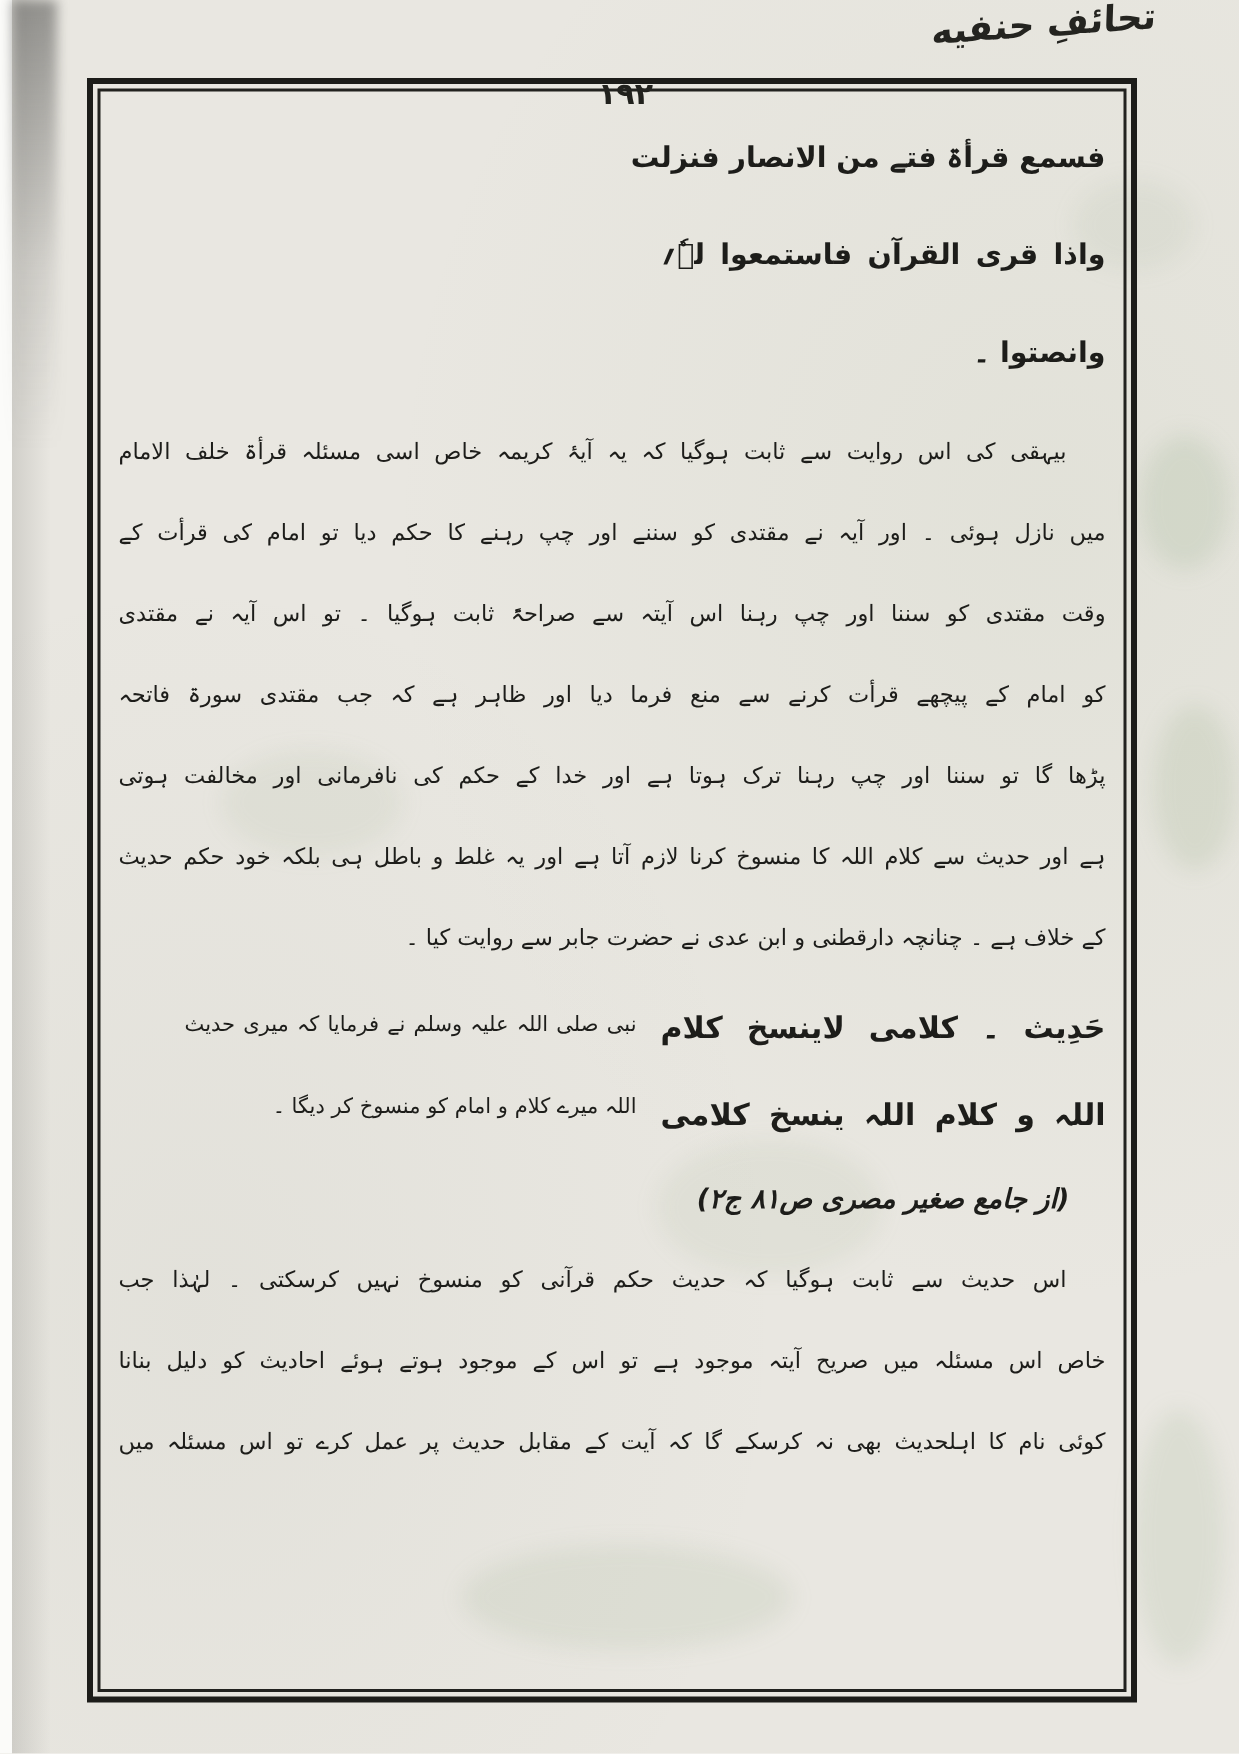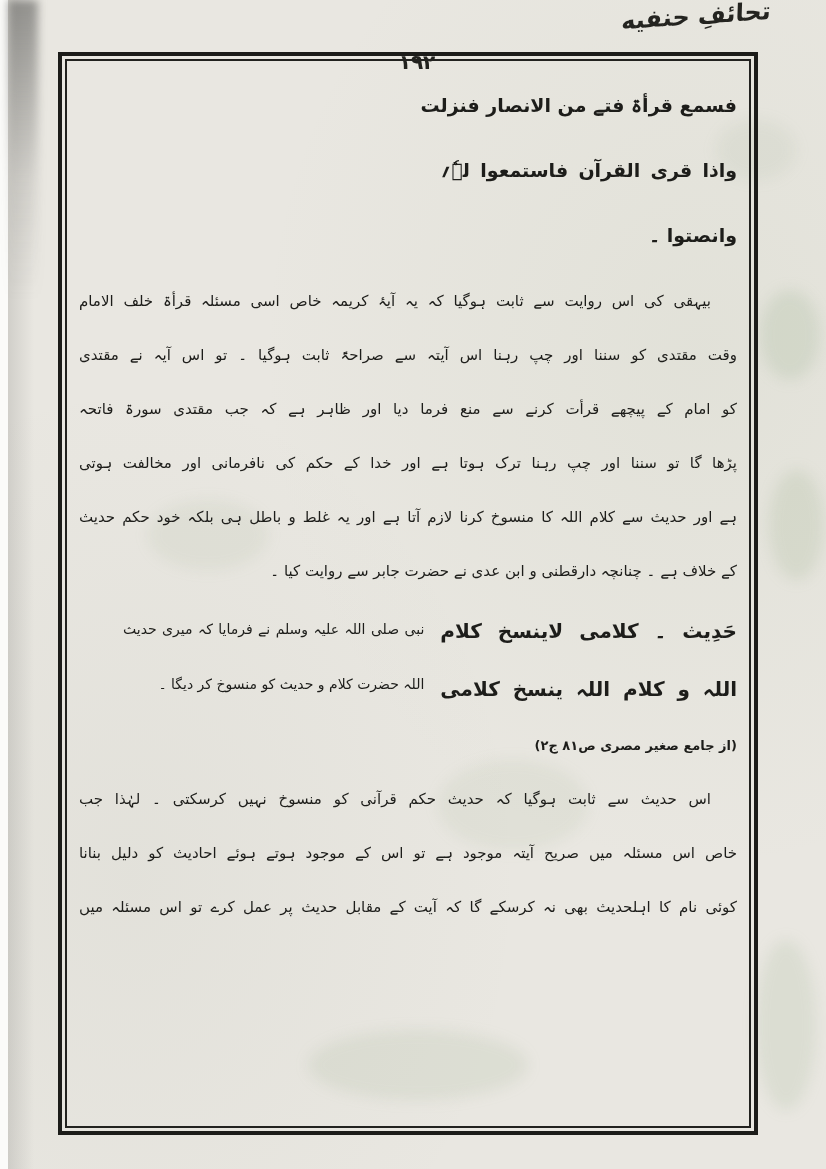--- a/index.html
+++ b/index.html
@@ -76,22 +76,22 @@
   .nar{margin-top:6px;}
 
   .para .line{font-size:15px;line-height:54px;}
   .para{margin-top:6px;}
   .indent{padding-right:26px;}
 
   .had{margin-top:4px;}
   .had .col-ar .line{font-size:20px;font-weight:bold;line-height:58px;}
   .had .col-ur .line{font-size:14px;line-height:55px;margin-left:44px;}
   .had .source{
-    font-size:13px;font-weight:bold;line-height:40px;margin-top:8px;
-    direction:rtl;white-space:nowrap;
+    font-size:18px;font-weight:bold;line-height:40px;margin-top:8px;
+    text-align:center;direction:rtl;white-space:nowrap;font-style:italic;
   }
 </style>
 </head>
 <body>
 
 <div class="scan">
 
   <div class="gutter-soft"></div>
   <div class="gutter-shadow"></div>
 
@@ -112,36 +112,37 @@
       <div class="two-col nar">
         <div class="col-ar">
           <div class="line">فسمع قرأۃ فتے من الانصار فنزلت</div>
           <div class="line">واذا قری القرآن فاستمعوا لہٗ؍</div>
           <div class="line short">وانصتوا ۔</div>
         </div>
       </div>
 
       <div class="para">
         <div class="line indent">بیہقی کی اس روایت سے ثابت ہوگیا کہ یہ آیۂ کریمہ خاص اسی مسئلہ قرأۃ خلف الامام</div>
+        <div class="line">میں نازل ہوئی ۔ اور آیہ نے مقتدی کو سننے اور چپ رہنے کا حکم دیا تو امام کی قرأت کے</div>
         <div class="line">وقت مقتدی کو سننا اور چپ رہنا اس آیتہ سے صراحۃً ثابت ہوگیا ۔ تو اس آیہ نے مقتدی</div>
         <div class="line">کو امام کے پیچھے قرأت کرنے سے منع فرما دیا اور ظاہر ہے کہ جب مقتدی سورۃ فاتحہ</div>
         <div class="line">پڑھا گا تو سننا اور چپ رہنا ترک ہوتا ہے اور خدا کے حکم کی نافرمانی اور مخالفت ہوتی</div>
         <div class="line">ہے اور حدیث سے کلام اللہ کا منسوخ کرنا لازم آتا ہے اور یہ غلط و باطل ہی بلکہ خود حکم حدیث</div>
         <div class="line short">کے خلاف ہے ۔ چنانچہ دارقطنی و ابن عدی نے حضرت جابر سے روایت کیا ۔</div>
       </div>
 
       <div class="two-col had">
         <div class="col-ar">
           <div class="line">حَدِیث ۔ کلامی لاینسخ کلام</div>
           <div class="line">اللہ و کلام اللہ ینسخ کلامی</div>
           <div class="source">(از جامع صغیر مصری ص۸۱ ج۲)</div>
         </div>
         <div class="col-ur">
           <div class="line">نبی صلی اللہ علیہ وسلم نے فرمایا کہ میری حدیث</div>
-          <div class="line short">اللہ حضرت کلام و حدیث کو منسوخ کر دیگا ۔</div>
+          <div class="line short">اللہ میرے کلام و امام کو منسوخ کر دیگا ۔</div>
         </div>
       </div>
 
       <div class="para">
         <div class="line indent">اس حدیث سے ثابت ہوگیا کہ حدیث حکم قرآنی کو منسوخ نہیں کرسکتی ۔ لہٰذا جب</div>
         <div class="line">خاص اس مسئلہ میں صریح آیتہ موجود ہے تو اس کے موجود ہوتے ہوئے احادیث کو دلیل بنانا</div>
         <div class="line">کوئی نام کا اہلحدیث بھی نہ کرسکے گا کہ آیت کے مقابل حدیث پر عمل کرے تو اس مسئلہ میں</div>
       </div>
 
     </div>

